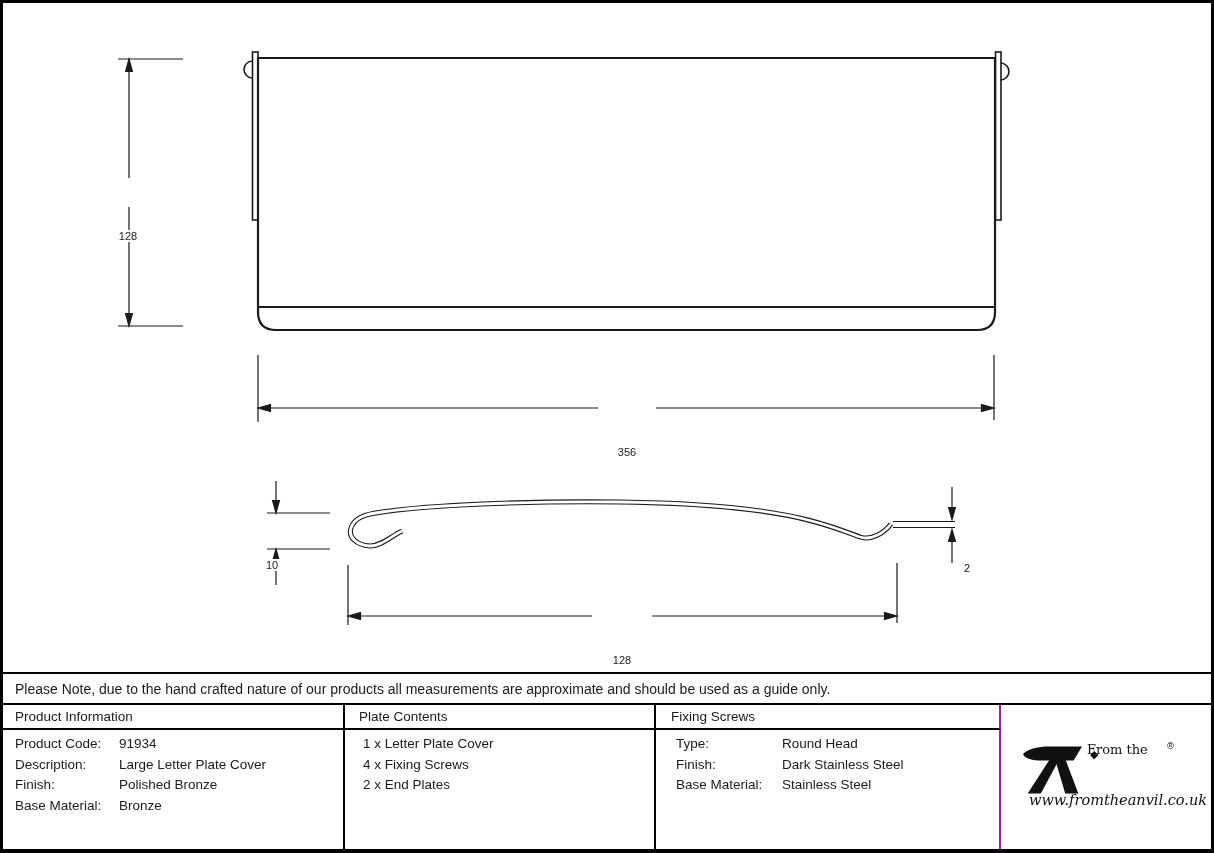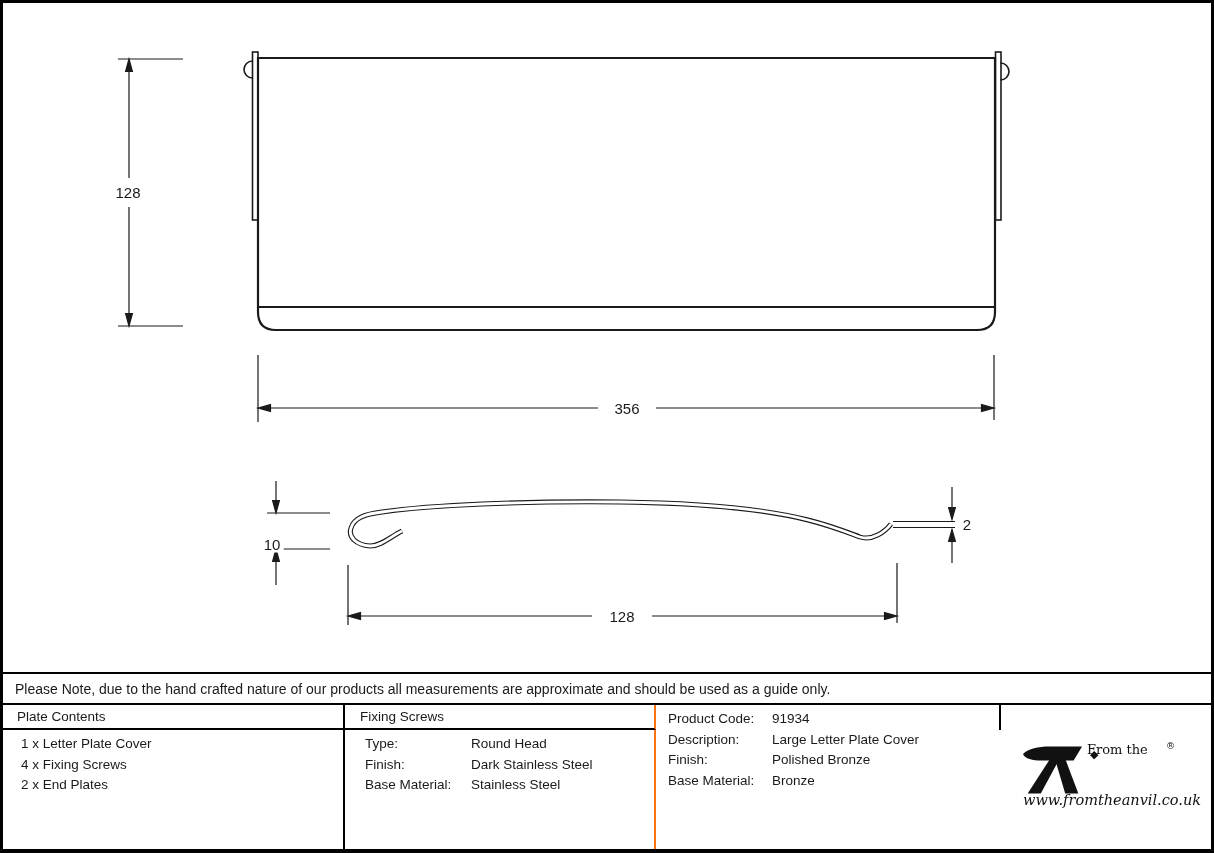--- a/index.html
+++ b/index.html
@@ -12,25 +12,26 @@
     border-bottom-width:4px;
     font-family:"Liberation Sans",sans-serif;
     color:#1a1a1a;
     overflow:hidden;
   }
   .drawing-area{position:absolute;left:-3px;top:-3px;width:1214px;height:675px;}
   .drawing-area svg{position:absolute;left:0;top:0;}
   .dim{
     position:absolute;
     transform:translate(-50%,-50%);
-    font-size:15px;
+    font-size:11px;
     color:#1a1a1a;
     background:#fff;
     padding:0 3px;
     white-space:nowrap;
+    margin-top:44px;
   }
   
   .sheet-table{
     position:absolute;left:0;top:669px;width:1208px;height:177px;
     display:grid;
     grid-template-columns:342px 311px 345px 210px;
     grid-template-rows:31px 25px 1fr;
     border-top:2px solid #000;
     box-sizing:border-box;
     font-size:13.5px;
@@ -51,21 +52,21 @@
   }
   .cell{box-sizing:border-box;padding-top:4px;}
   .rline{line-height:20.7px;white-space:nowrap;}
   .lbl{display:inline-block;}
   .c1{border-right:2px solid #000;}
   .c1.th,.c1.cell{padding-left:12px;}
   .c1 .lbl{width:104px;}
   .c2{border-right:2px solid #000;}
   .c2.th{padding-left:14px;}
   .c2.cell{padding-left:18px;}
-  .c3{border-right:2px solid #f97316;}
+  .c3{border-right:2px solid #a21caf;}
   .c3.th{padding-left:15px;}
   .c3.cell{padding-left:20px;}
   .c3 .lbl{width:106px;}
   .logo-cell{
     grid-column:4;grid-row:2/4;
     display:flex;align-items:center;justify-content:center;
   }
   
   .logo-box{position:relative;width:166px;height:76px;text-decoration:underline;}
   .anvil-glyph{position:absolute;left:0;top:4px;}
@@ -83,21 +84,21 @@
   .diamond{
     position:absolute;left:67px;top:9px;
     font-size:11px;color:#111;
   }
   .registered{
     position:absolute;left:143px;top:2px;
     font-size:9px;color:#111;
     font-family:"DejaVu Serif",serif;
   }
   .website{
-    position:absolute;left:0;top:53px;width:100%;
+    position:absolute;left:6px;top:53px;width:100%;
     text-align:center;
     font-family:"DejaVu Serif",serif;
     font-style:italic;
     font-size:14.5px;color:#111;
     white-space:nowrap;
   }
 </style>
 </head>
 <body>
 
@@ -152,31 +153,32 @@
 
         <path fill="none" d="M348,565 V625 M897,563 V623"></path>
         <path fill="none" d="M359,616 H592 M652,616 H886"></path>
         <polygon points="348,616 360.5,612.6 360.5,619.4"></polygon>
         <polygon points="897,616 884.5,612.6 884.5,619.4"></polygon>
       </g>
     </svg>
 
     <span class="dim" style="left:128px;top:192px;">128</span>
     <span class="dim" style="left:627px;top:408px;">356</span>
-    <span class="dim" style="left:272px;top:544px;">10</span>
+    <span class="dim" style="left:272px;top:521px;">10</span>
     <span class="dim" style="left:967px;top:524px;">2</span>
     <span class="dim" style="left:622px;top:616px;">128</span>
   </div>
 
   <div class="sheet-table">
 
     <div class="note-row">
       <span>Please Note, due to the hand crafted nature of our products all measurements are approximate and should be used as a guide only.</span>
     </div>
 
+    <div class="th c1">Product Information</div>
     <div class="th c2">Plate Contents</div>
     <div class="th c3">Fixing Screws</div>
 
     <div class="logo-cell">
       <div class="logo-box">
         <svg class="anvil-glyph" width="60" height="52" viewBox="0 0 64 52">
           <path fill="#111" d="M0,10 C6,4 16,2 28,2 L63,2 L54,17 L20,17 C10,17 2,15 0,10 Z"></path>
           <polygon fill="#111" points="29,15 39,15 19,52 5,52"></polygon>
           <polygon fill="#111" points="34,15 45,15 59,52 45,52"></polygon>
         </svg>

